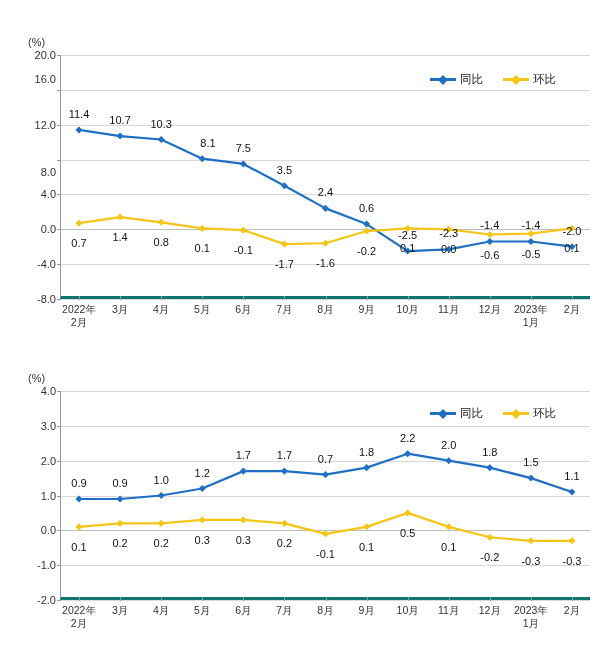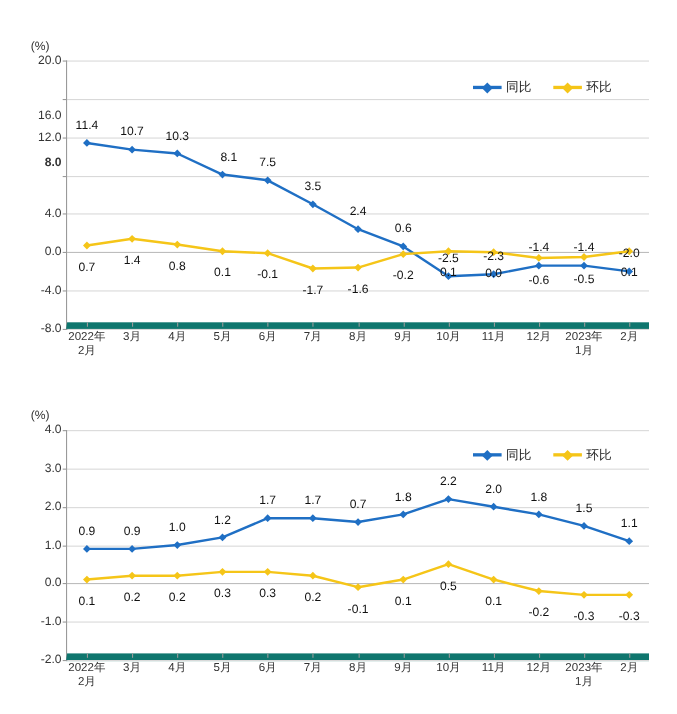--- a/index.html
+++ b/index.html
@@ -33,21 +33,21 @@
     letter-spacing: 0.5px;
   }
   .axis-unit {
     position: absolute;
     font-size: 11px;
     color: #333;
   }
   .plot {
     position: absolute;
     border-left: 1px solid #9a9a9a;
-    border-bottom: 7px solid #0f766e;
+    border-bottom: 4px solid #0f766e;
     box-sizing: border-box;
   }
   .gridline {
     position: absolute;
     left: 0;
     right: 0;
     height: 1px;
     background: #d9d9d9;
   }
   .gridline.zero { background: #bdbdbd; }
@@ -129,27 +129,27 @@
 </head>
 <body>
 
 <div class="chart-block" id="chart-top">
   <div class="axis-unit" style="left:28px; top:36px;">(%)</div>
   <div class="plot" id="plot-top" style="left:60px; top:55px; width:530px; height:245px;">
       <div class="gridline" style="top: 0px;"></div>
       <div class="ytick" style="top: 0px;">20.0</div>
       <div class="ytick-mark" style="top: 0px;"></div>
       <div class="gridline" style="top: 34.8571px;"></div>
-      <div class="ytick" style="top: 50px; margin-left: 32px;">16.0</div>
+      <div class="ytick" style="top: 24px; margin-left: 32px;">16.0</div>
       <div class="ytick-mark" style="top: 34.8571px;"></div>
       <div class="gridline" style="top: 69.7143px;"></div>
       <div class="ytick" style="top: 69.7143px;">12.0</div>
       <div class="ytick-mark" style="top: 69.7143px;"></div>
       <div class="gridline" style="top: 104.571px;"></div>
-      <div class="ytick" style="top: 93px; font-weight: bold;">8.0</div>
+      <div class="ytick" style="top: 117px;">8.0</div>
       <div class="ytick-mark" style="top: 104.571px;"></div>
       <div class="gridline" style="top: 139.429px;"></div>
       <div class="ytick" style="top: 139.429px;">4.0</div>
       <div class="ytick-mark" style="top: 139.429px;"></div>
       <div class="gridline zero" style="top: 174.286px;"></div>
       <div class="ytick" style="top: 174.286px;">0.0</div>
       <div class="ytick-mark" style="top: 174.286px;"></div>
       <div class="gridline" style="top: 209.143px;"></div>
       <div class="ytick" style="top: 209.143px;">-4.0</div>
       <div class="ytick-mark" style="top: 209.143px;"></div>

